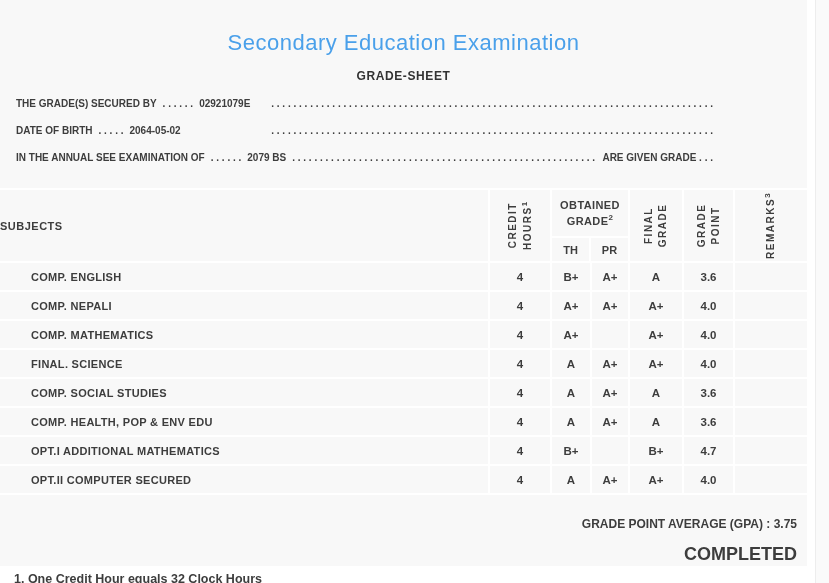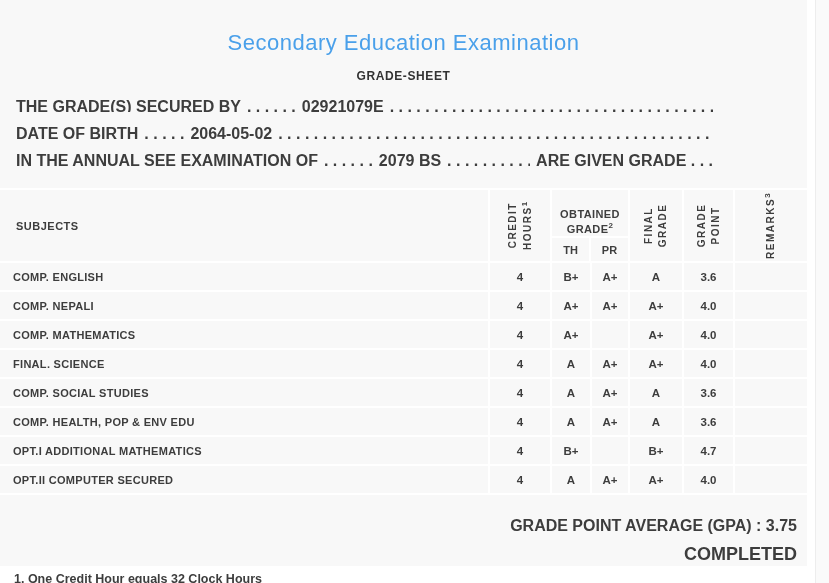--- a/index.html
+++ b/index.html
@@ -43,23 +43,24 @@
     margin: 15px 0 0 16px;
     width: 697px;
   }
   .info-line {
     display: flex;
     align-items: baseline;
     white-space: nowrap;
     overflow: hidden;
     height: 14px;
     margin-bottom: 13px;
-    font-size: 16px;
-    font-weight: 700;
-    color: #3d3d3d;
+    font-size: 10px;
+    font-weight: 700;
+    color: #3d3d3d;
+    text-align: right;
   }
   .info-line span { white-space: pre; }
   .info-line .gap { margin-left: 6px; }
   .info-line .fill {
     flex: 1 1 auto;
     overflow: hidden;
     margin-left: 6px;
   }
   .info-line .suffix { margin-left: 6px; }
 
@@ -75,21 +76,21 @@
     border-bottom: 2px solid #ffffff;
   }
   .cell {
     display: flex;
     align-items: center;
     justify-content: center;
     border-left: 2px solid #ffffff;
     font-weight: 700;
     color: #3d3d3d;
   }
-  .cell.first { border-left: none; justify-content: flex-start; padding-left: 16px; }
+  .cell.first { border-left: none; justify-content: flex-start; }
   .subjects-h { font-size: 11px; letter-spacing: 0.5px; }
   .vtext {
     transform: rotate(-90deg);
     display: flex;
     flex-direction: column;
     align-items: center;
     font-size: 10px;
     font-weight: 700;
     letter-spacing: 1.5px;
     line-height: 1.35;
@@ -100,21 +101,21 @@
     grid-column: 3 / 5;
     display: flex;
     flex-direction: column;
     border-left: 2px solid #ffffff;
   }
   .og-top {
     flex: 1 1 auto;
     display: flex;
     flex-direction: column;
     align-items: center;
-    justify-content: flex-end;
+    justify-content: center;
     font-size: 11px;
     font-weight: 700;
     letter-spacing: 0.4px;
     line-height: 1.3;
   }
   .og-bottom {
     height: 25px;
     border-top: 2px solid #ffffff;
     display: flex;
   }
@@ -124,37 +125,37 @@
     align-items: center;
     justify-content: center;
     font-size: 11px;
     font-weight: 700;
   }
   .og-pr { border-left: 2px solid #ffffff; }
 
   .trow { height: 29px; border-bottom: 2px solid #ffffff; }
   .c-subject {
     display: flex; align-items: center;
-    padding-left: 13px;
+    padding-left: 31px;
     font-size: 11px;
     font-weight: 700;
     letter-spacing: 0.3px;
     color: #3d3d3d;
   }
   .c-val {
     display: flex; align-items: center; justify-content: center;
     border-left: 2px solid #ffffff;
     font-size: 11.5px;
     font-weight: 700;
     color: #3d3d3d;
   }
 
   
   .summary { margin-top: 22px; padding-right: 10px; text-align: right; }
-  .gpa-line { font-size: 16px; font-weight: 700; color: #3d3d3d; height: 14px; }
+  .gpa-line { font-size: 12px; font-weight: 700; color: #3d3d3d; height: 14px; }
   .status-line { margin-top: 13px; font-size: 18px; font-weight: 700; color: #3d3d3d; height: 14px; }
 
   .footnote {
     position: absolute;
     left: 14px; top: 572px;
     font-size: 12.5px;
     font-weight: 700;
     color: #3d3d3d;
     white-space: nowrap;
   }

